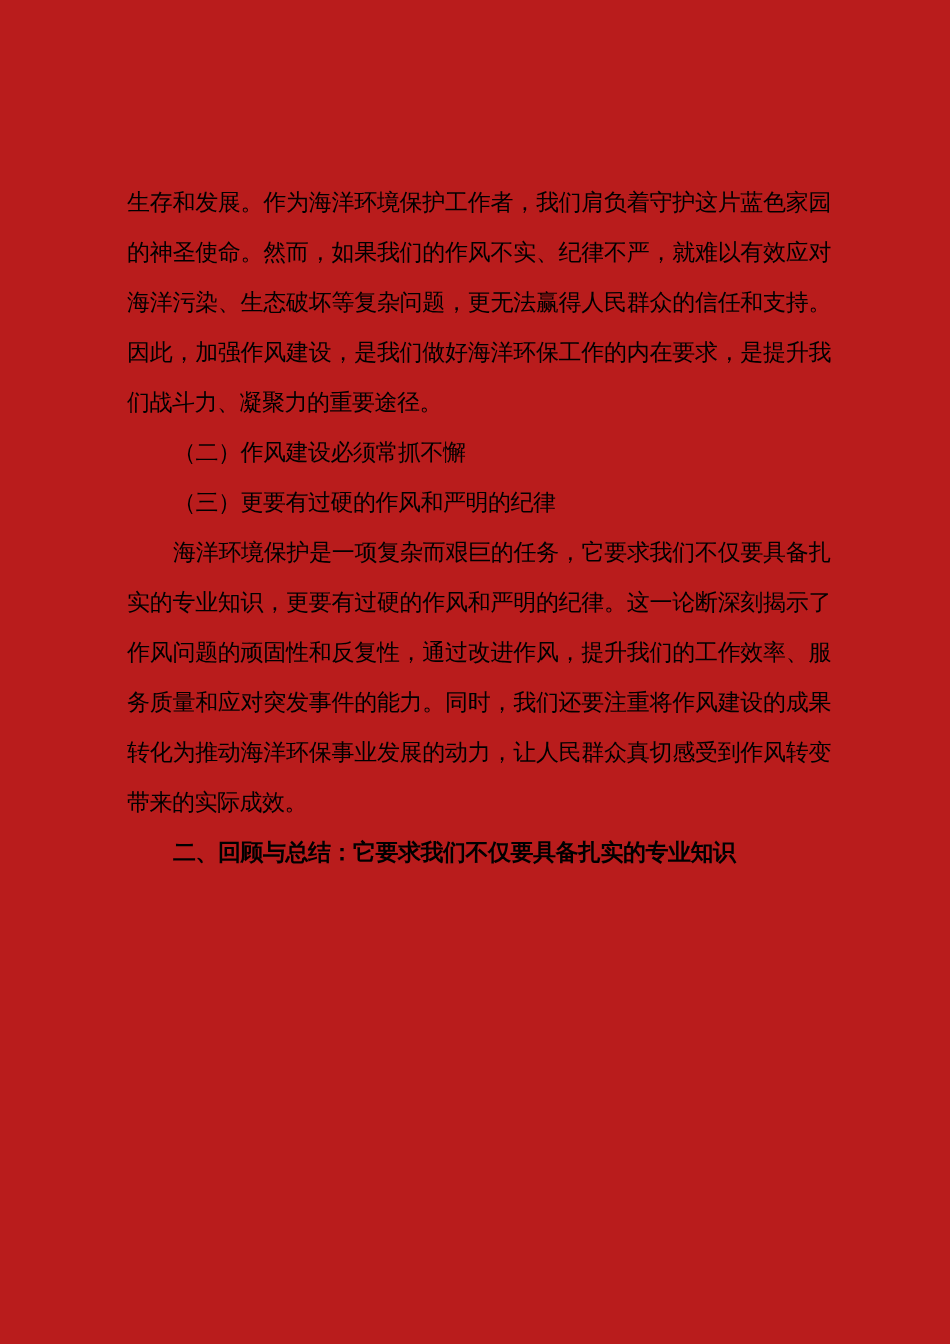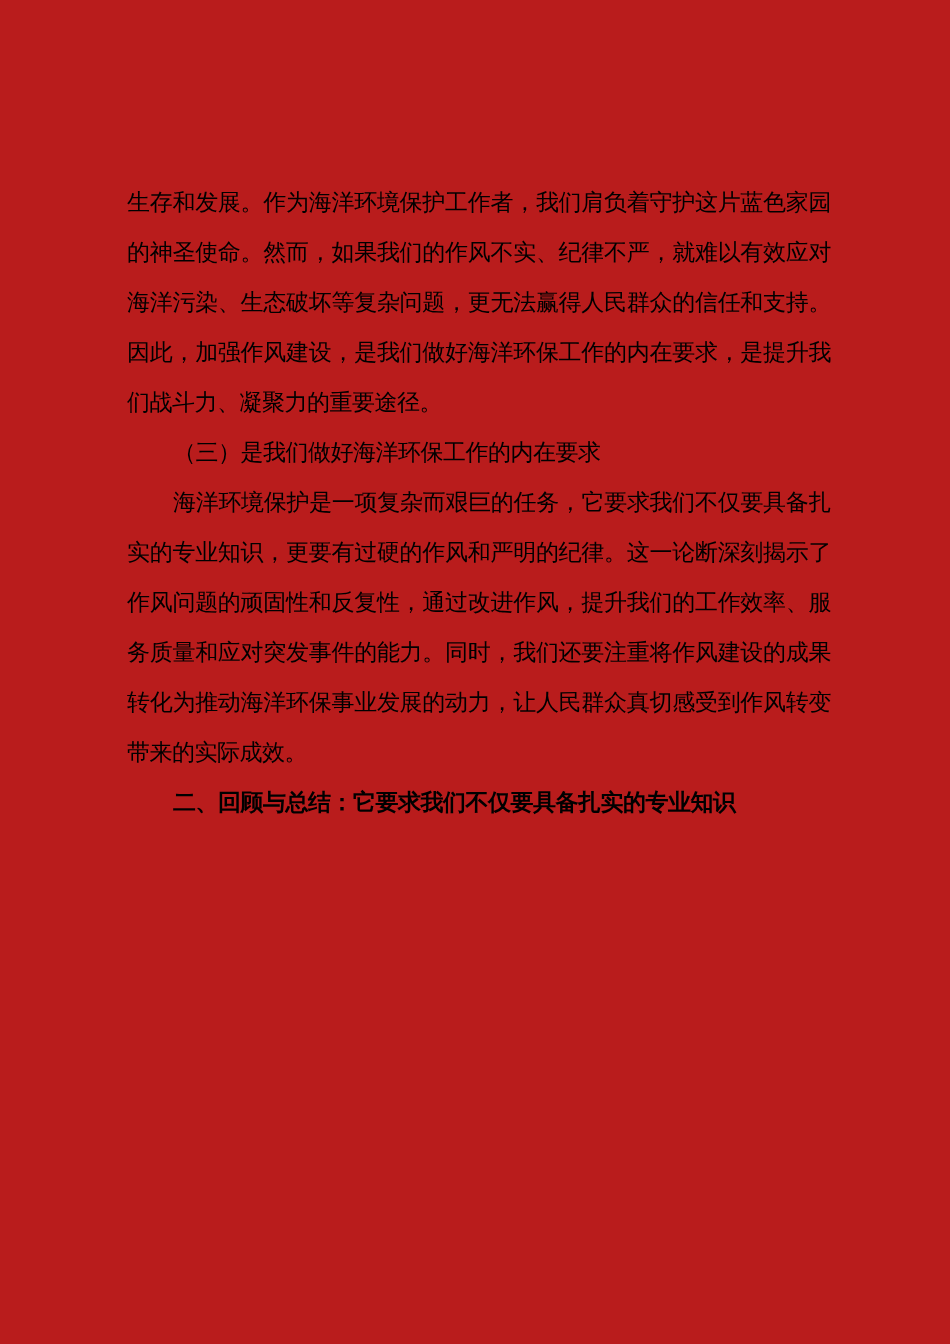--- a/index.html
+++ b/index.html
@@ -46,17 +46,18 @@
     text-indent: 2em;
     font-weight: bold;
   }
 </style>
 </head>
 <body>
 
 <div class="page">
   <div class="text-area">
     <p class="para-no-indent">生存和发展。作为海洋环境保护工作者，我们肩负着守护这片蓝色家园的神圣使命。然而，如果我们的作风不实、纪律不严，就难以有效应对海洋污染、生态破坏等复杂问题，更无法赢得人民群众的信任和支持。因此，加强作风建设，是我们做好海洋环保工作的内在要求，是提升我们战斗力、凝聚力的重要途径。</p>
-    <p class="heading-regular">（三）是我们做好海洋环保工作的内在要求</p>
+    <p class="heading-regular">（二）作风建设必须常抓不懈</p>
+    <p class="heading-regular">（三）更要有过硬的作风和严明的纪律</p>
     <p class="para-indent">海洋环境保护是一项复杂而艰巨的任务，它要求我们不仅要具备扎实的专业知识，更要有过硬的作风和严明的纪律。这一论断深刻揭示了作风问题的顽固性和反复性，通过改进作风，提升我们的工作效率、服务质量和应对突发事件的能力。同时，我们还要注重将作风建设的成果转化为推动海洋环保事业发展的动力，让人民群众真切感受到作风转变带来的实际成效。</p>
     <p class="heading-bold">二、回顾与总结：它要求我们不仅要具备扎实的专业知识</p>
   </div>
 </div>
 
 </body></html>

